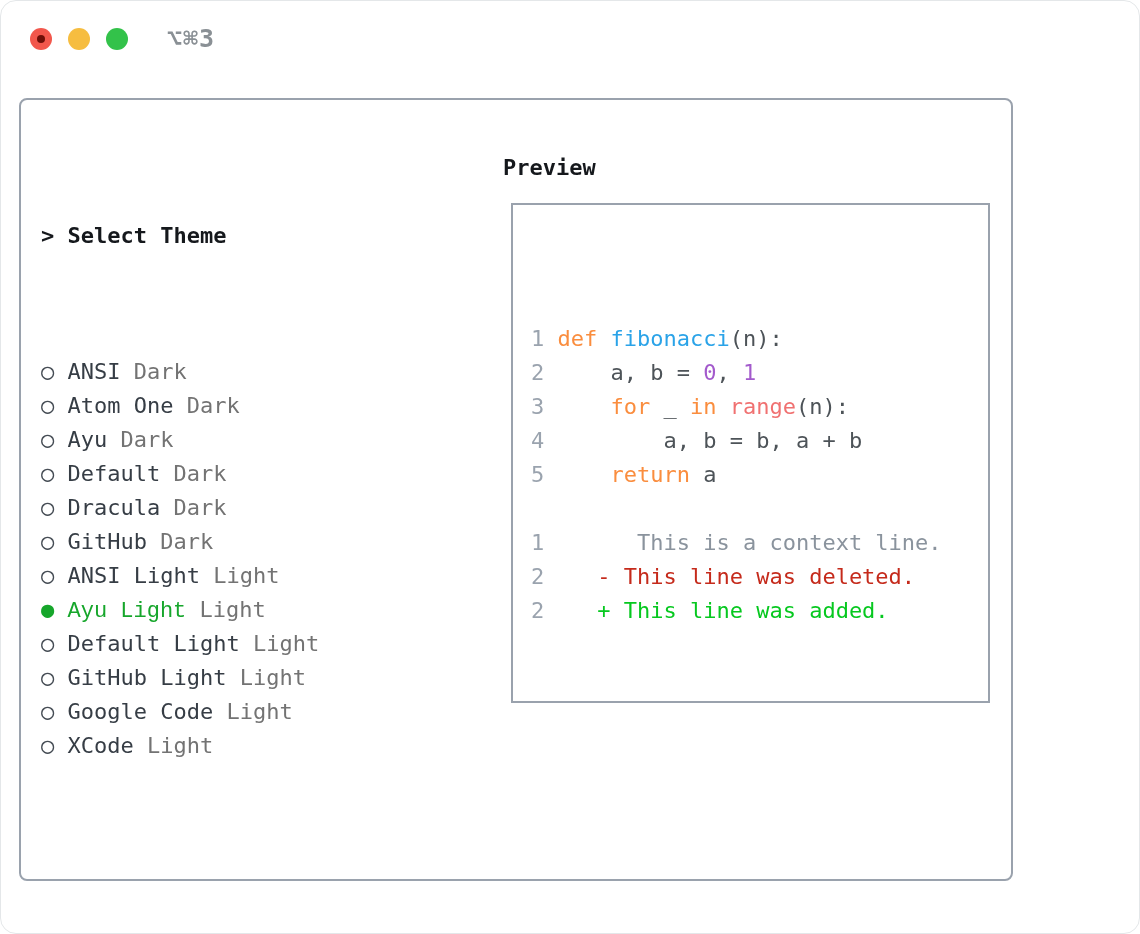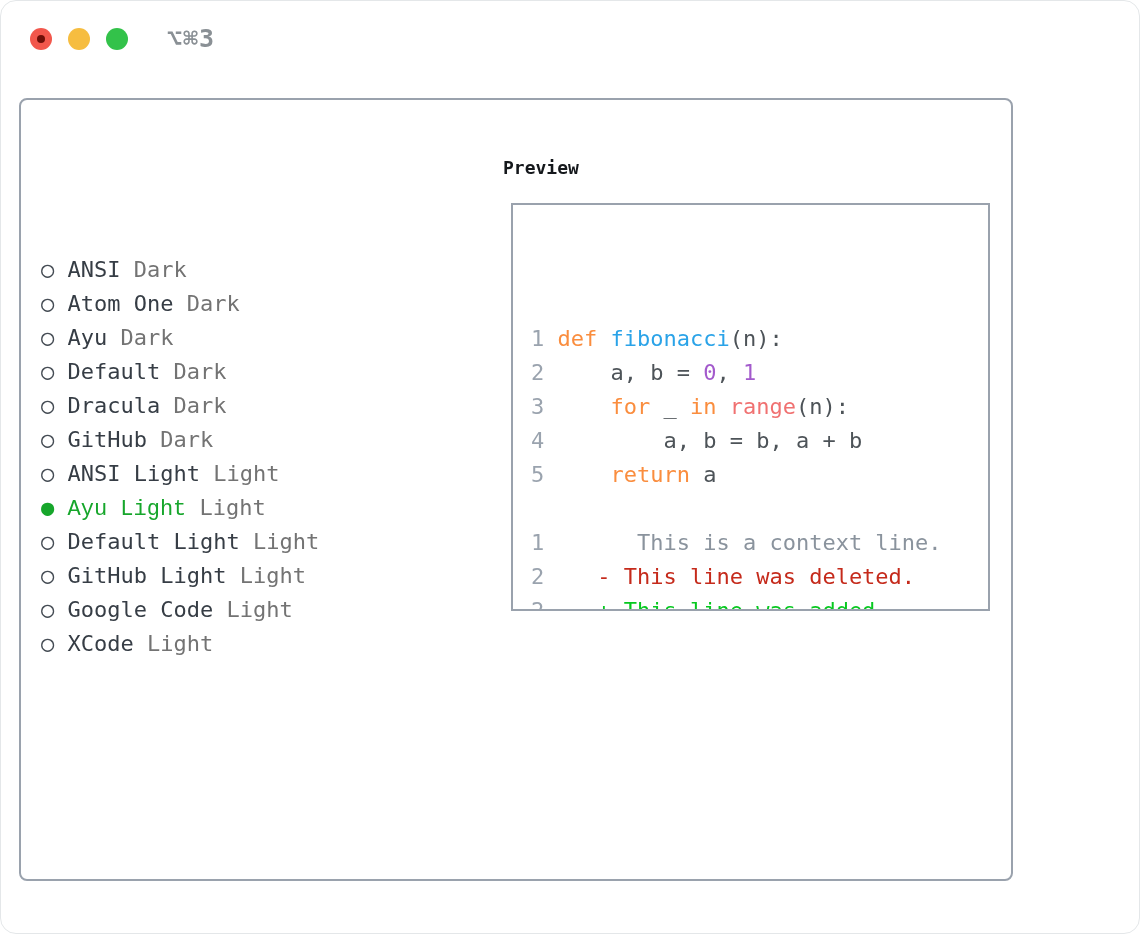--- a/index.html
+++ b/index.html
@@ -45,24 +45,24 @@
   .hdr { color: #15181c; font-weight: bold; }
   .radio { color: #454c54; }
   .radio.sel { color: #16a62b; }
   .opt-name { color: #363d45; text-align: center; }
   .opt-name.sel { color: #16a62b; font-family: Liberation Mono, monospace; }
   .variant { color: #737373; }
 
   
   .preview-label {
     position: absolute; left: 482px; top: 51px; height: 34px; line-height: 34px;
-    font-size: 18px; font-weight: bold; color: #15181c;
+    font-size: 22px; font-weight: bold; color: #15181c;
   }
   .preview-box {
-    position: absolute; left: 490px; top: 103px; width: 479px; height: 408px;
+    position: absolute; left: 490px; top: 103px; width: 479px; height: 500px;
     border: 2px solid #9aa2ad; background: #ffffff;
     padding: 49px 8px 0 18px;
     font-size: 22px; line-height: 34px; white-space: pre; overflow: hidden;
   }
   .code-line { height: 34px; white-space: pre; }
   .ln { display: inline-block; width: 2ch; color: #9aa3ae; }
 </style>
 </head>
 <body>
 
@@ -71,20 +71,21 @@
   <div class="titlebar">
     <div class="light red"></div>
     <div class="light yellow"></div>
     <div class="light green"></div>
     <div class="win-title">⌥⌘3</div>
   </div>
 
   <div class="panel">
 
     <div class="left-col">
+      <div class="row"><span class="pfx-prompt">&gt;</span><span> </span><span class="hdr">Select Theme</span></div>
 
       <div id="theme-list"><div class="row"><span class="radio">○ </span><span class="opt-name">ANSI</span><span class="variant"> Dark</span></div><div class="row"><span class="radio">○ </span><span class="opt-name">Atom One</span><span class="variant"> Dark</span></div><div class="row"><span class="radio">○ </span><span class="opt-name">Ayu</span><span class="variant"> Dark</span></div><div class="row"><span class="radio">○ </span><span class="opt-name">Default</span><span class="variant"> Dark</span></div><div class="row"><span class="radio">○ </span><span class="opt-name">Dracula</span><span class="variant"> Dark</span></div><div class="row"><span class="radio">○ </span><span class="opt-name">GitHub</span><span class="variant"> Dark</span></div><div class="row"><span class="radio">○ </span><span class="opt-name">ANSI Light</span><span class="variant"> Light</span></div><div class="row"><span class="radio sel">● </span><span class="opt-name sel">Ayu Light</span><span class="variant"> Light</span></div><div class="row"><span class="radio">○ </span><span class="opt-name">Default Light</span><span class="variant"> Light</span></div><div class="row"><span class="radio">○ </span><span class="opt-name">GitHub Light</span><span class="variant"> Light</span></div><div class="row"><span class="radio">○ </span><span class="opt-name">Google Code</span><span class="variant"> Light</span></div><div class="row"><span class="radio">○ </span><span class="opt-name">XCode</span><span class="variant"> Light</span></div></div>
 
       <div class="row"> </div>
 
       
 
       
 
       

